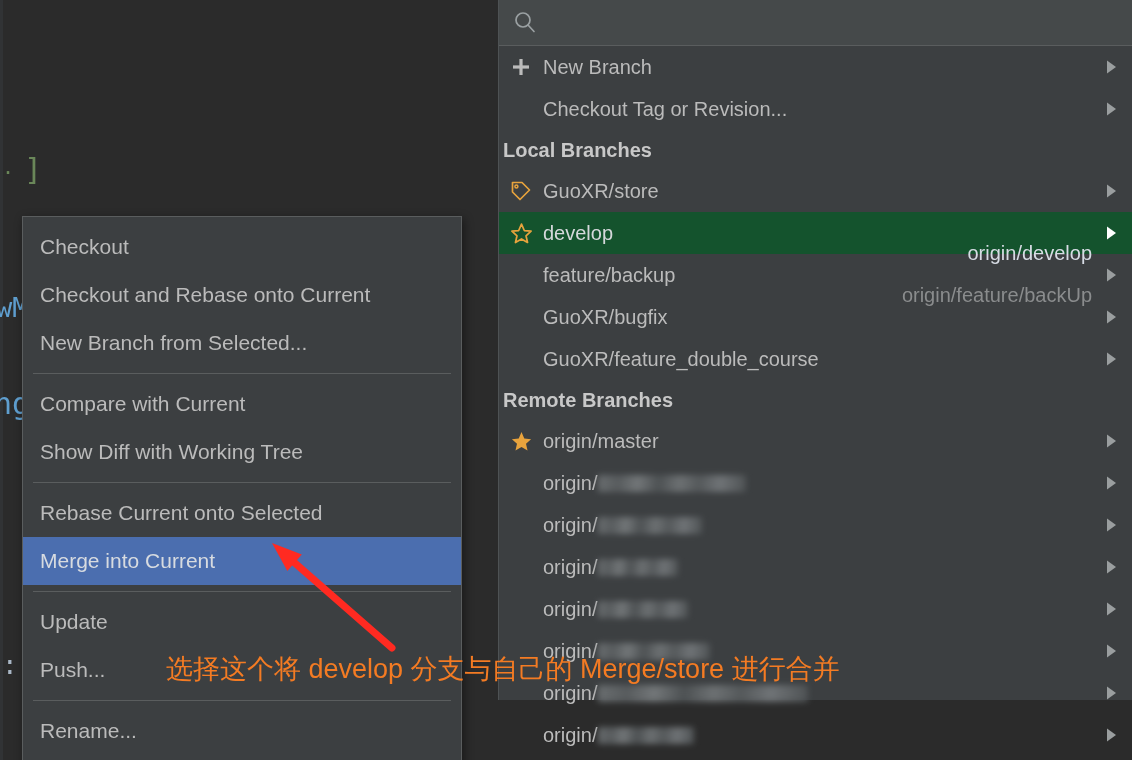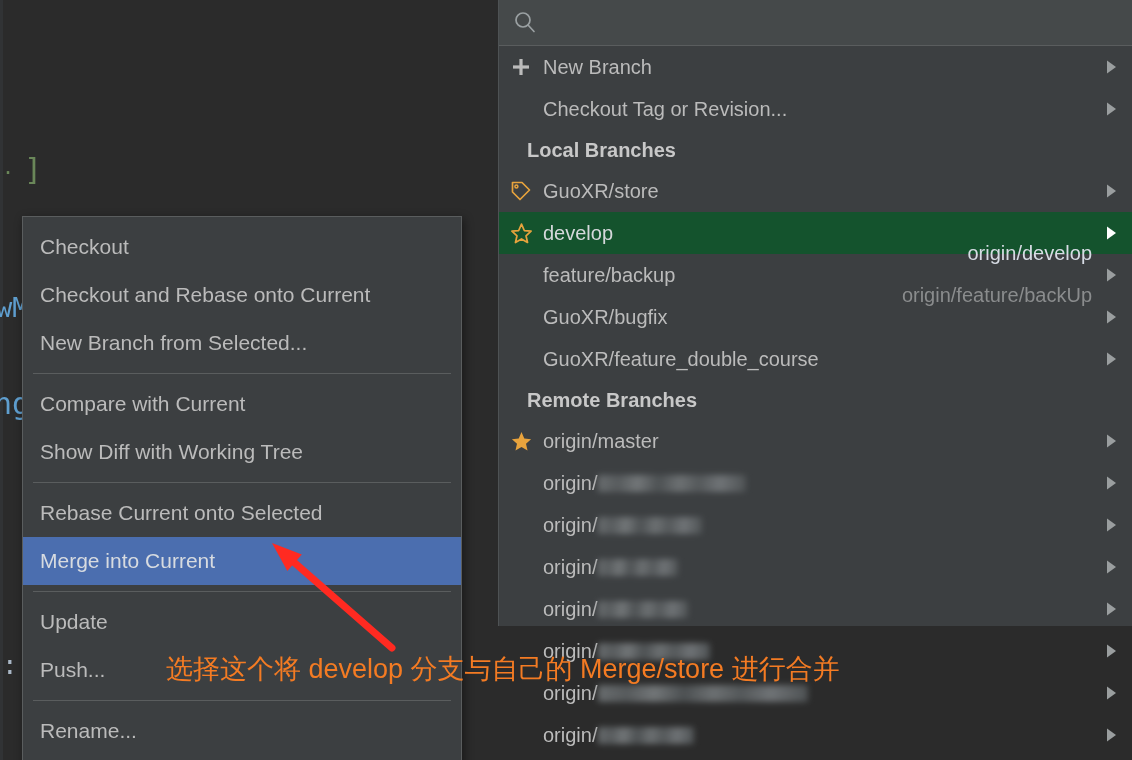--- a/index.html
+++ b/index.html
@@ -36,21 +36,21 @@
     width: 3px; height: 760px;
     background: #313335;
   }
 
   
   #branch-popup {
     position: absolute;
     left: 498px;
     top: 0;
     width: 634px;
-    height: 626px;
+    height: 700px;
     background: #3c3f41;
     border-left: 1px solid #4e5254;
     box-sizing: border-box;
   }
   #search-row {
     position: relative;
     height: 46px;
     background: #45494a;
     border-bottom: 1px solid #5a5d5e;
     box-sizing: border-box;
@@ -111,21 +111,21 @@
   }
   .row.selected {
     background: #14532d;
   }
   .row.selected .label { color: #d5d8db; }
   .row.selected .tracking { color: #d7dce4; }
   .section-header {
     height: 40px;
     display: flex;
     align-items: center;
-    padding-left: 28px;
+    padding-left: 4px;
     color: #c8c8c8;
     font-size: 20px;
     font-weight: bold;
   }
   .blur-name {
     display: inline-block;
     vertical-align: middle;
     border-radius: 2px;
     background: linear-gradient(95deg,
        #6d7173 0%, #595d5f 14%, #767a7c 27%,

